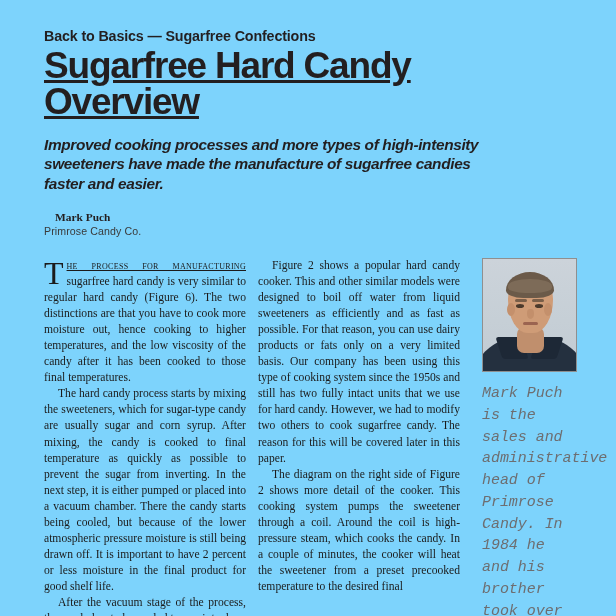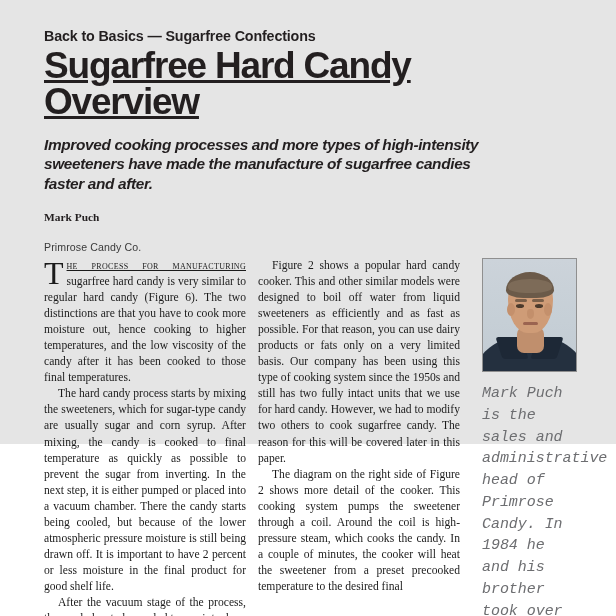--- a/index.html
+++ b/index.html
@@ -10,22 +10,22 @@
   body {
     width: 616px;
     height: 616px;
     overflow: hidden;
     font-family: "Liberation Serif", serif;
     color: #1a1a1a;
   }
   .page {
     position: relative;
     width: 616px;
-    height: 444px;
-    background: #e5e5e5;
+    height: 616px;
+    background: #7dd3fc;
     box-sizing: border-box;
     padding: 28px 38px 16px 44px;
   }
 
   
   .kicker {
     font-family: "Liberation Sans", sans-serif;
     font-weight: bold;
     font-size: 14.3px;
     letter-spacing: -0.15px;
@@ -53,27 +53,27 @@
     letter-spacing: -0.35px;
     color: #231f20;
     margin: 14px 0 0 0;
     max-width: 462px;
   }
   .author {
     font-family: "Liberation Serif", serif;
     font-weight: bold;
     font-size: 11.4px;
     color: #231f20;
-    margin: 18px 0 0 0;
+    margin: 18px 0 0 11px;
   }
   .affiliation {
     font-family: "Liberation Sans", sans-serif;
     font-size: 10.6px;
     color: #3a3a3a;
-    margin: 18px 0 0 0;
+    margin: 2px 0 0 0;
     letter-spacing: 0.1px;
   }
 
   
   .columns {
     position: absolute;
     left: 44px;
     top: 258px;
     width: 534px;
     height: 360px;
@@ -256,21 +256,21 @@
 </style>
 </head>
 <body>
 
 <div class="page">
 
   <div class="kicker">Back to Basics — Sugarfree Confections</div>
 
   <h1 class="headline">Sugarfree Hard Candy Overview</h1>
 
-  <div class="deck">Improved cooking processes and more types of high-intensity sweeteners have made the manufacture of sugarfree candies faster and after.</div>
+  <div class="deck">Improved cooking processes and more types of high-intensity sweeteners have made the manufacture of sugarfree candies faster and easier.</div>
 
   <div class="author">Mark Puch</div>
   <div class="affiliation">Primrose Candy Co.</div>
 
   <div class="columns">
 
     <div class="col col-1">
       <p class="first"><span class="dropcap">T</span><span class="smallcaps">he process for manufacturing</span><span> sugarfree hard candy is very similar to regular hard candy (Figure 6). The two distinctions are that you have to cook more moisture out, hence cooking to higher temperatures, and the low viscosity of the candy after it has been cooked to those final temperatures.</span></p>
       <p>The hard candy process starts by mixing the sweeteners, which for sugar-type candy are usually sugar and corn syrup. After mixing, the candy is cooked to final temperature as quickly as possible to prevent the sugar from inverting. In the next step, it is either pumped or placed into a vacuum chamber. There the candy starts being cooled, but because of the lower atmospheric pressure moisture is still being drawn off. It is important to have 2 percent or less moisture in the final product for good shelf life.</p>
       <p>After the vacuum stage of the process, the candy has to be cooled to a point where flavors and colors can be mixed or folded into</p>

